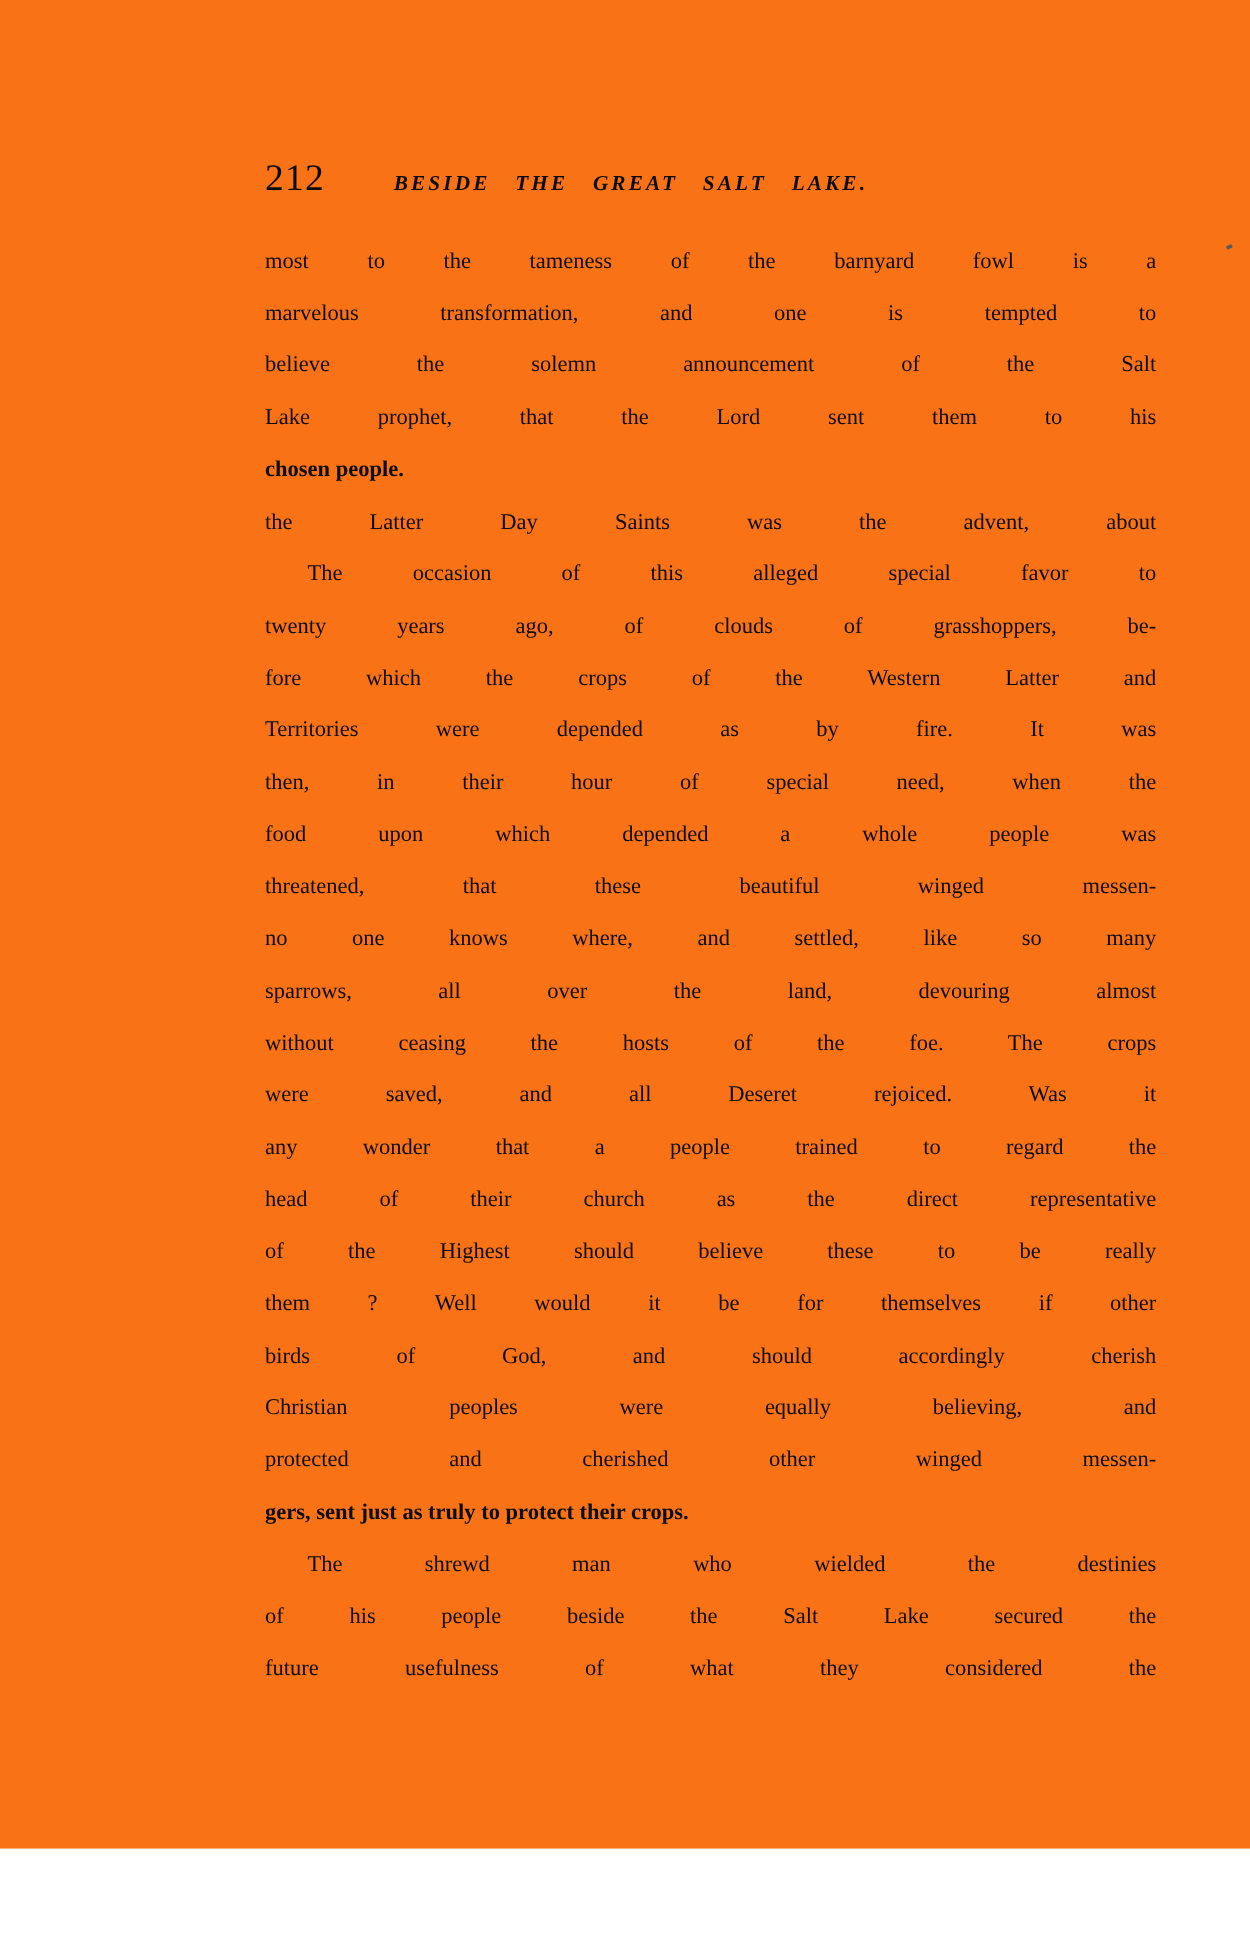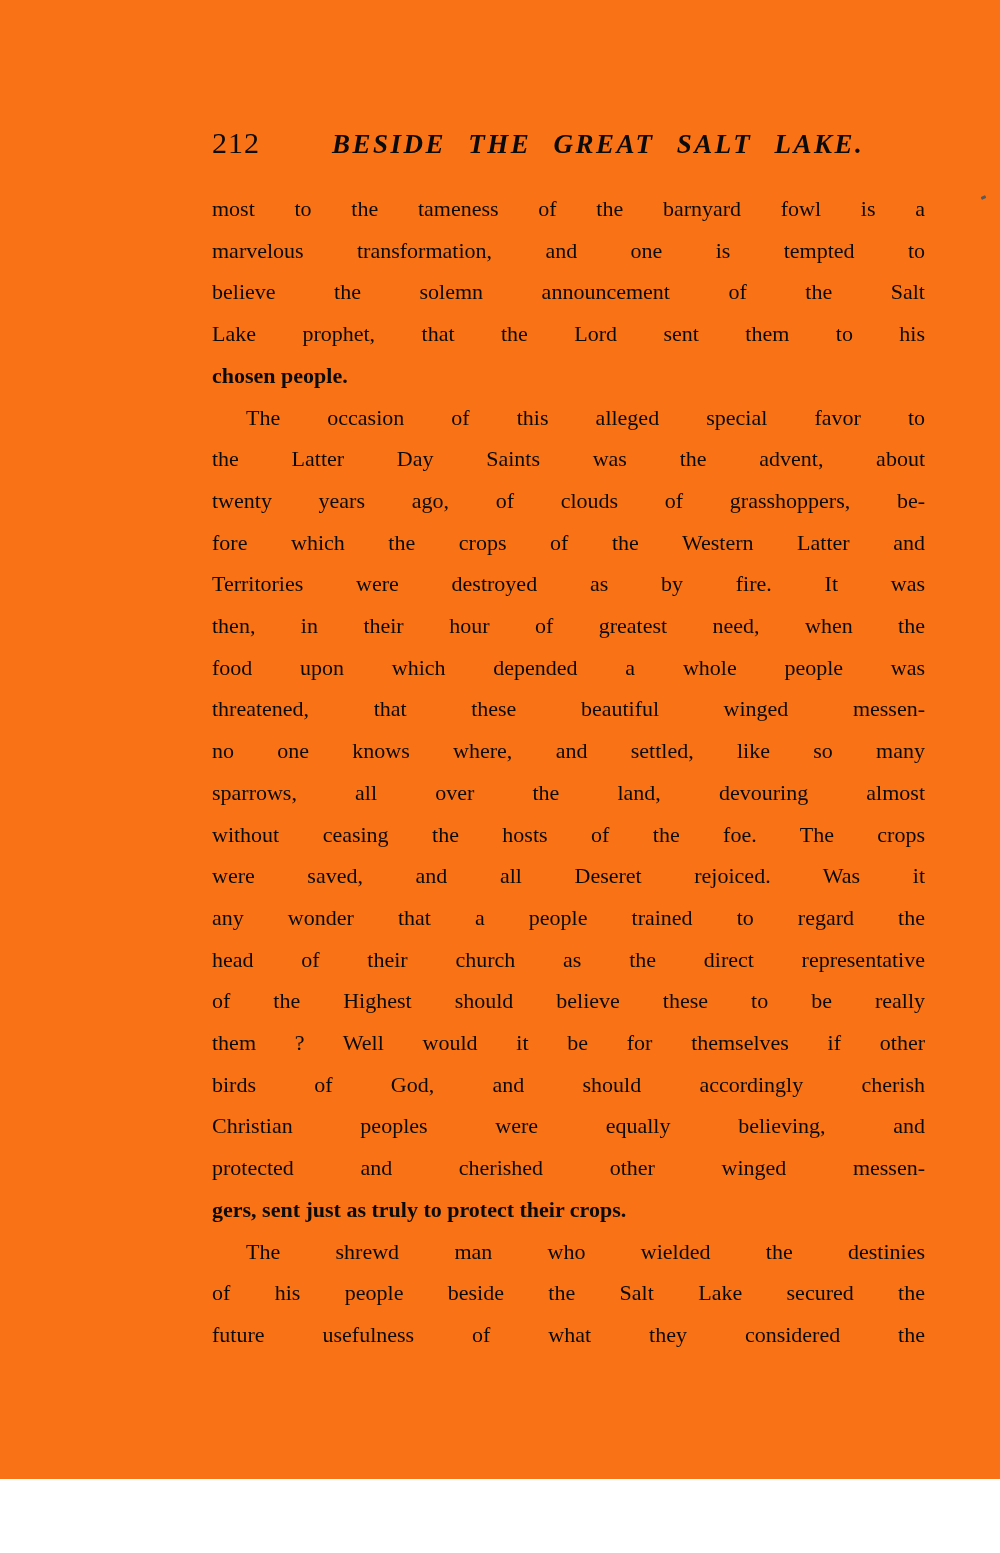--- a/index.html
+++ b/index.html
@@ -19,33 +19,33 @@
     width: 713px;
     display: flex;
     align-items: baseline;
     white-space: nowrap;
   }
   .page-number {
     font-size: 30px;
     letter-spacing: 1px;
   }
   .running-title {
-    font-size: 27px;
+    font-size: 17px;
     font-style: italic;
     font-weight: bold;
     letter-spacing: 2.5px;
     word-spacing: 13px;
-    margin-left: 72px;
+    margin-left: 55px;
   }
   .body-text {
     position: absolute;
     top: 188px;
     left: 212px;
     width: 713px;
-    font-size: 22px;
+    font-size: 18px;
     line-height: 41.7px;
     font-weight: 500;
   }
   .line {
     text-align: justify;
     text-align-last: justify;
     white-space: nowrap;
   }
   .line.ragged {
     text-align: left;
@@ -75,26 +75,26 @@
     <span class="page-number">212</span>
     <span class="running-title">BESIDE THE GREAT SALT LAKE.</span>
   </div>
 
   <div class="body-text">
     <div class="line">most to the tameness of the barnyard fowl is a</div>
     <div class="line">marvelous transformation, and one is tempted to</div>
     <div class="line">believe the solemn announcement of the Salt</div>
     <div class="line">Lake prophet, that the Lord sent them to his</div>
     <div class="line ragged">chosen people.</div>
+    <div class="line">the Latter Day Saints was the advent, about</div>
     <div class="line ind">The occasion of this alleged special favor to</div>
-    <div class="line">the Latter Day Saints was the advent, about</div>
     <div class="line">twenty years ago, of clouds of grasshoppers, be-</div>
     <div class="line">fore which the crops of the Western Latter and</div>
-    <div class="line">Territories were destroyed as by fire.  It was</div>
-    <div class="line">then, in their hour of greatest need, when the</div>
+    <div class="line">Territories were depended as by fire.  It was</div>
+    <div class="line">then, in their hour of special need, when the</div>
     <div class="line">food upon which depended a whole people was</div>
     <div class="line">threatened, that these beautiful winged messen-</div>
     <div class="line">no one knows where, and settled, like so many</div>
     <div class="line">sparrows, all over the land, devouring almost</div>
     <div class="line">without ceasing the hosts of the foe.  The crops</div>
     <div class="line">were saved, and all Deseret rejoiced.  Was it</div>
     <div class="line">any wonder that a people trained to regard  the</div>
     <div class="line">head of their church as the direct representative</div>
     <div class="line">of the Highest should believe these to be really</div>
     <div class="line">them ?  Well would it be for themselves if other</div>

